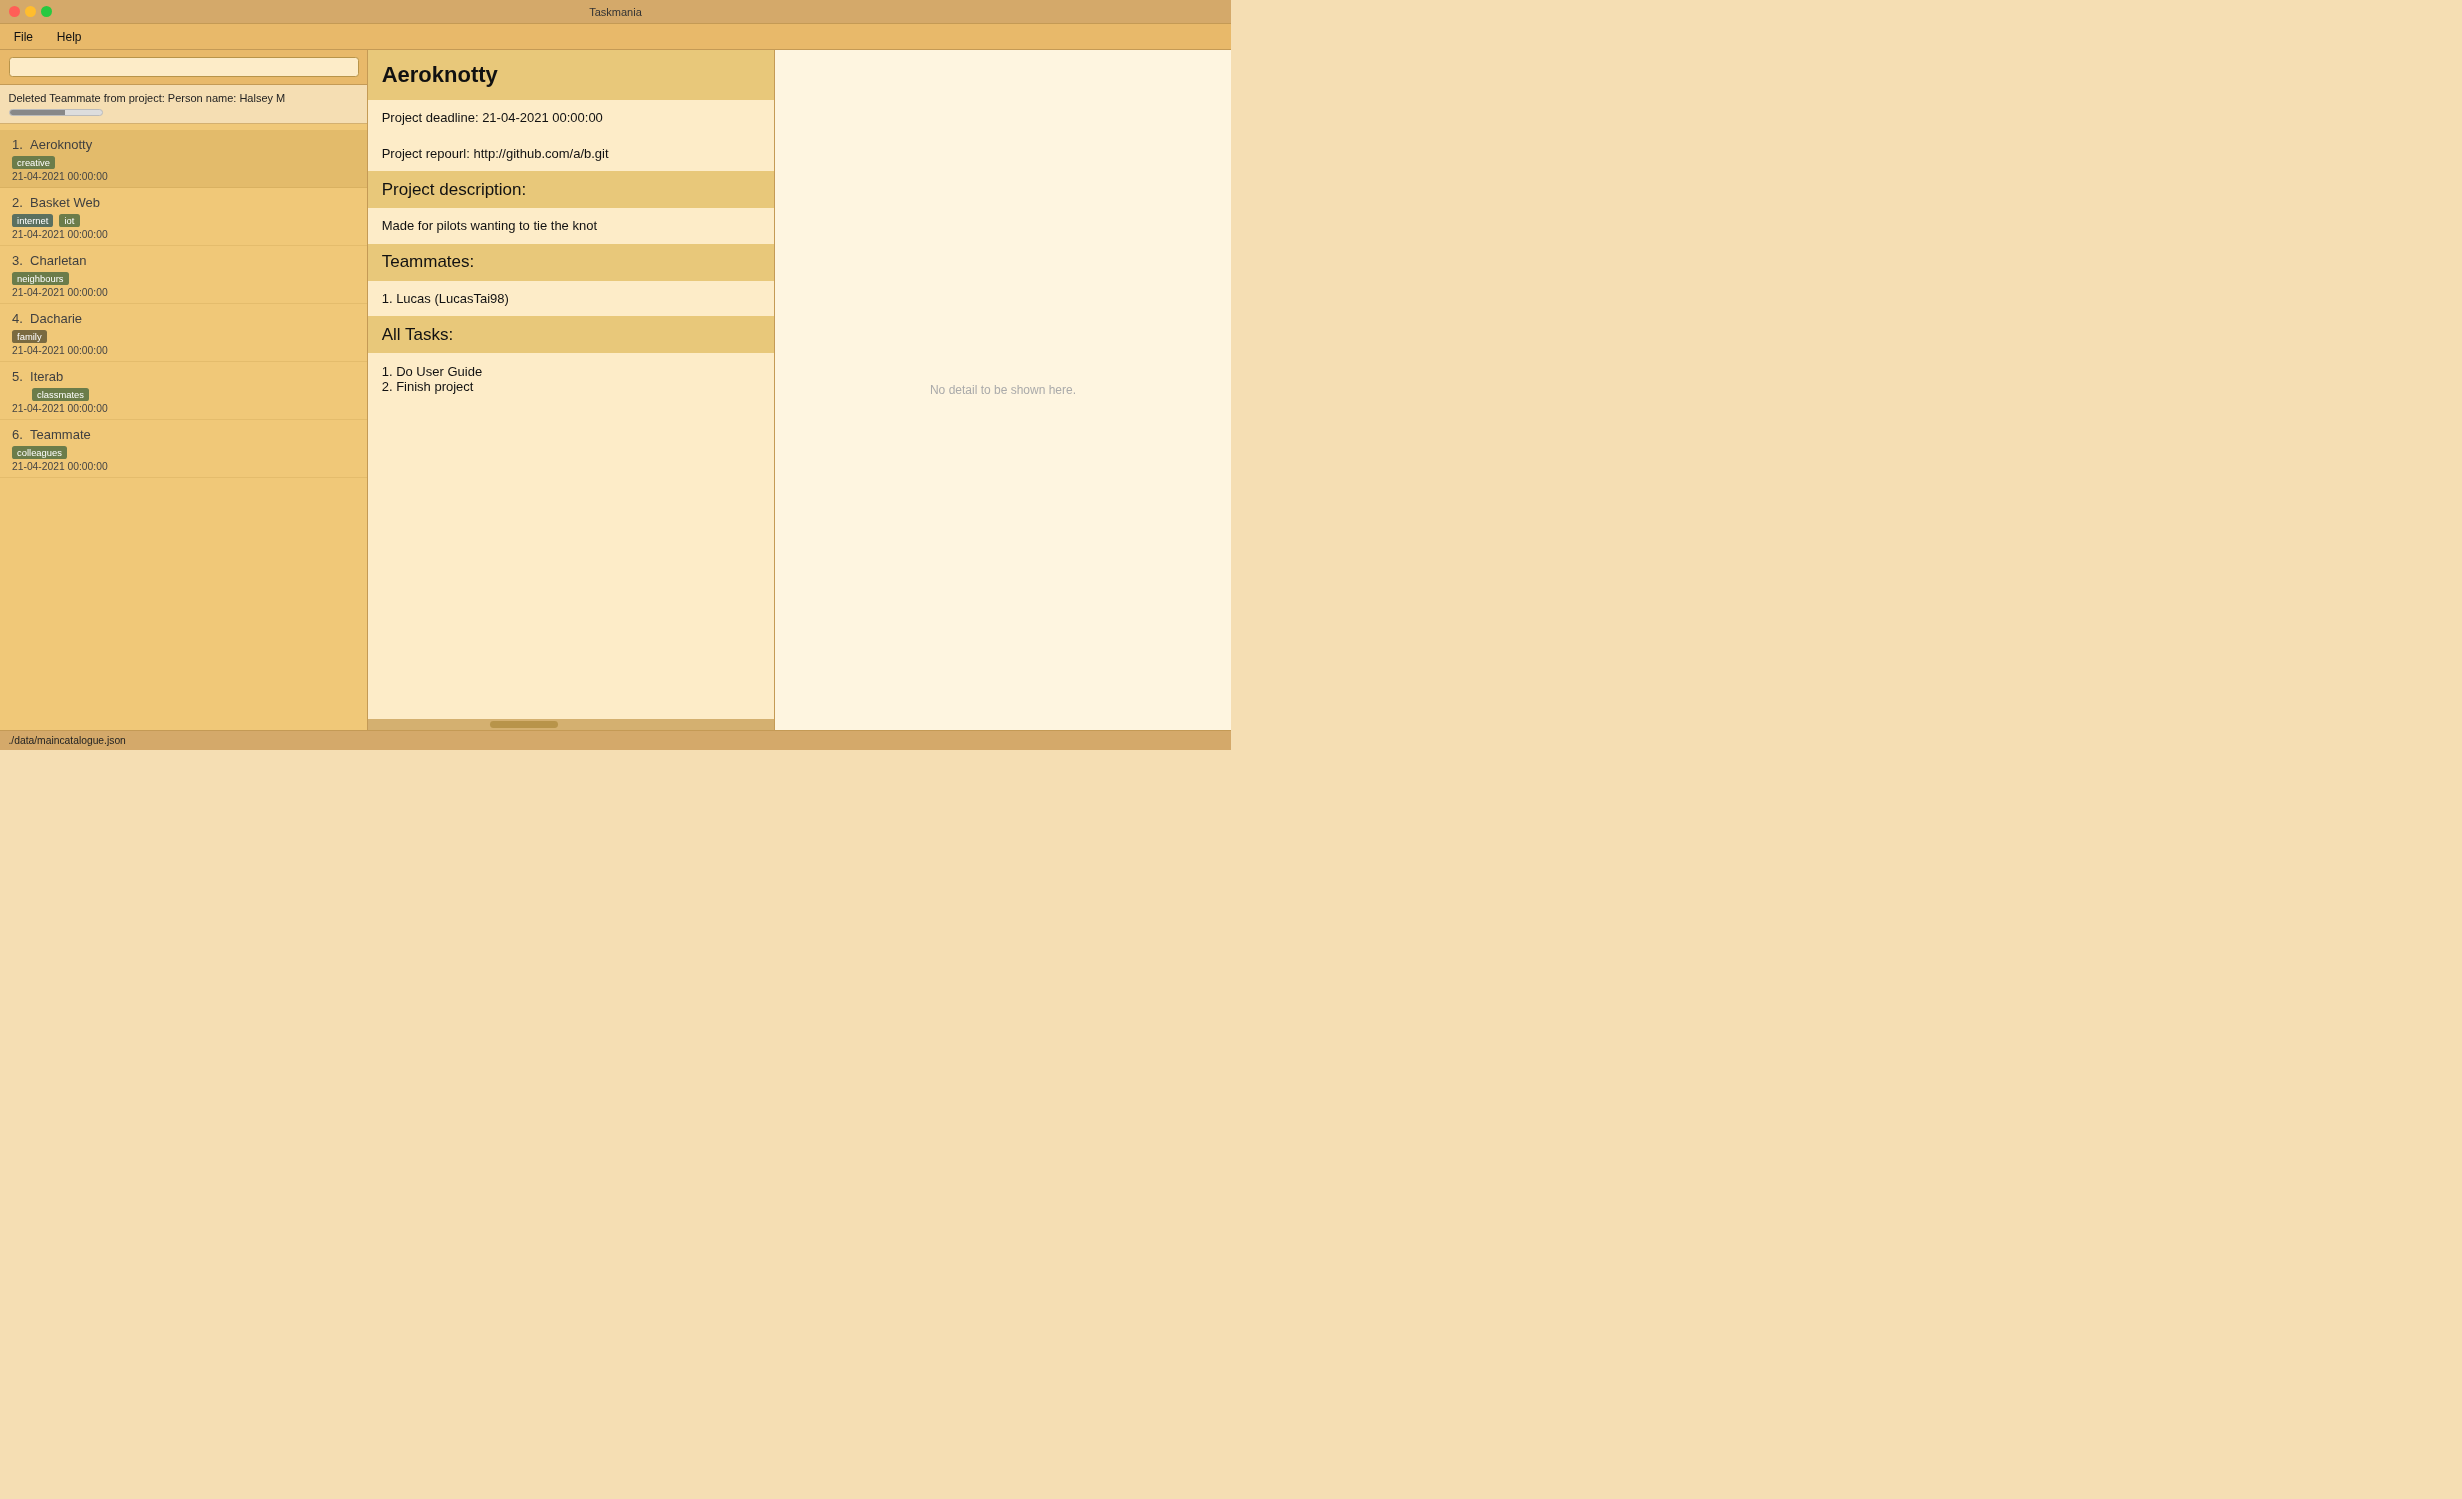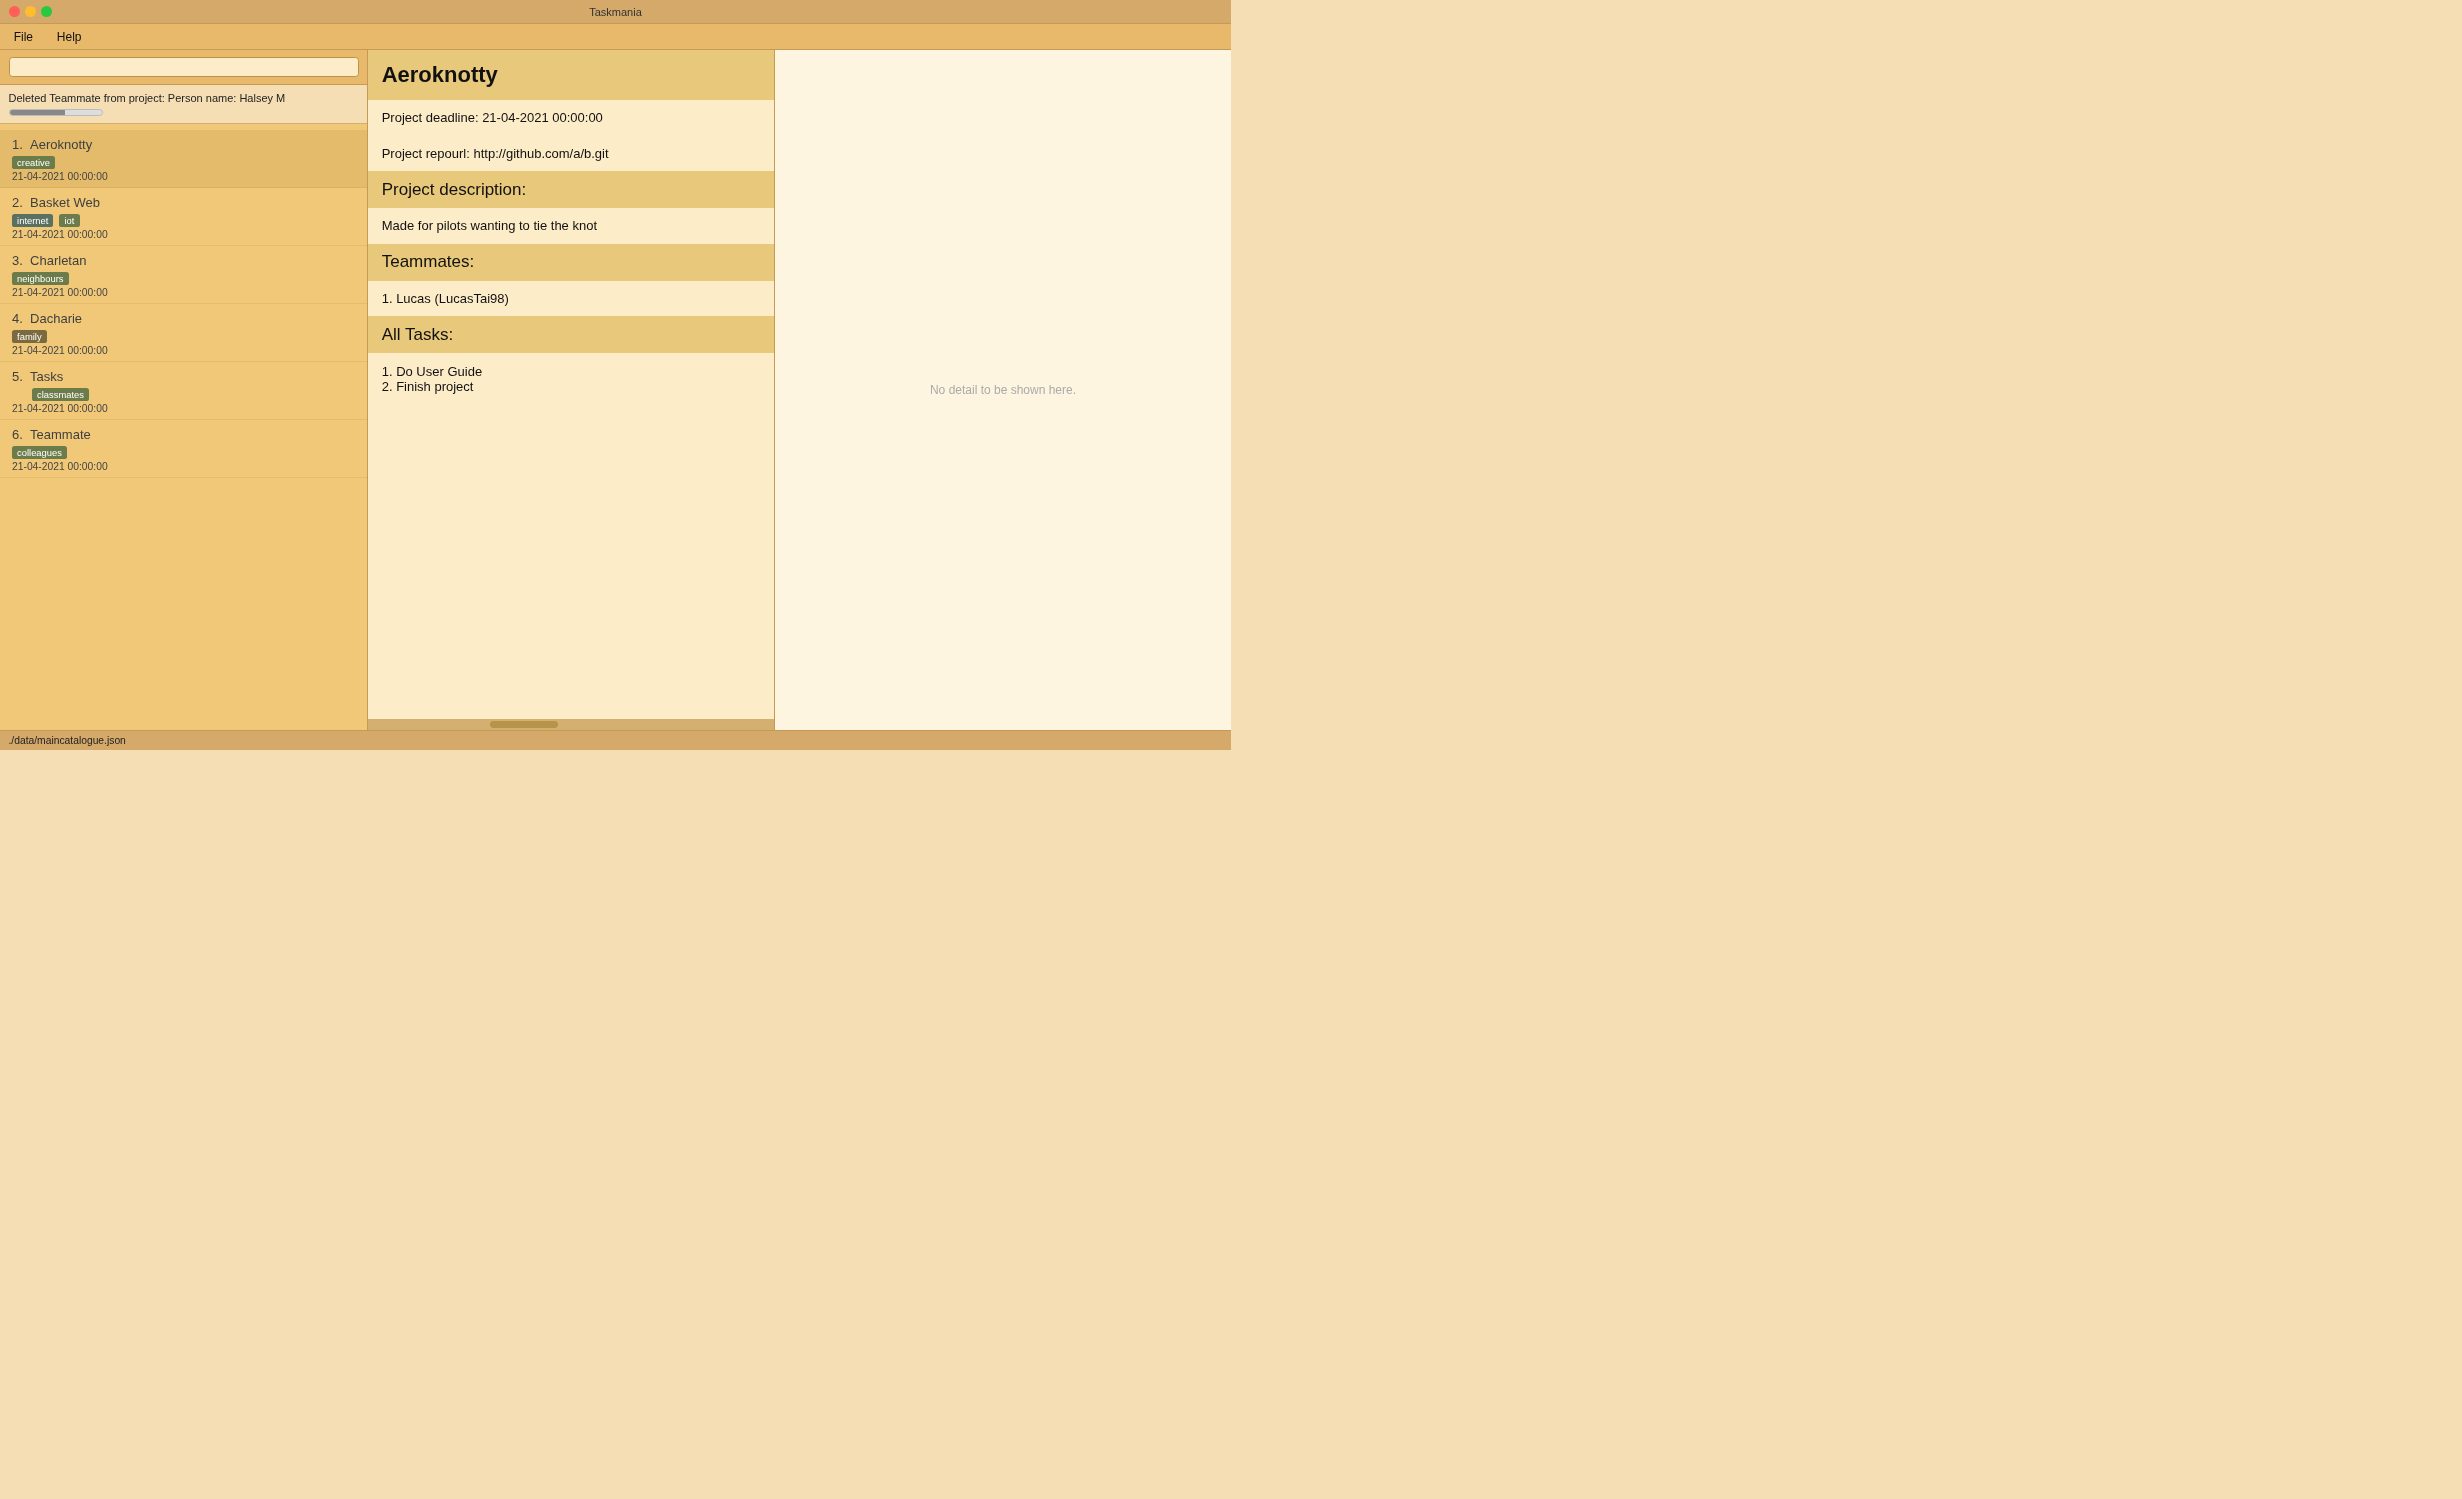--- a/index.html
+++ b/index.html
@@ -317,21 +317,21 @@
           <span>4.</span>&nbsp;&nbsp;<span>Dacharie</span>
         </div>
         <div>
           <span class="tag family">family</span>
         </div>
         <div class="project-date">21-04-2021 00:00:00</div>
       </div>
 
       <div class="project-item">
         <div class="project-item-header">
-          <span>5.</span>&nbsp;&nbsp;<span>Tasks</span>
+          <span>5.</span>&nbsp;&nbsp;<span>Iterab</span>
         </div>
         <div>
           <span class="tag classmates">classmates</span>
         </div>
         <div class="project-date">21-04-2021 00:00:00</div>
       </div>
 
       <div class="project-item">
         <div class="project-item-header">
           <span>6.</span>&nbsp;&nbsp;<span>Teammate</span>

